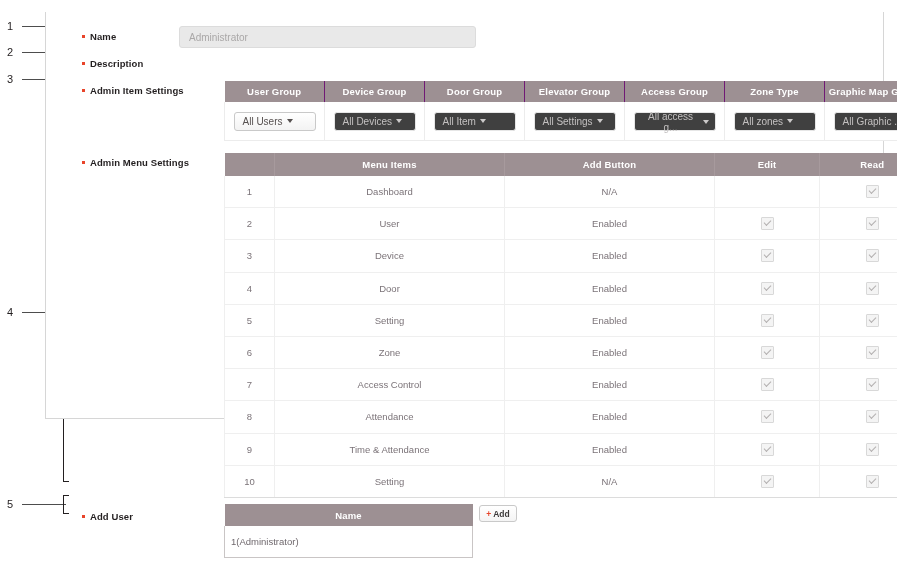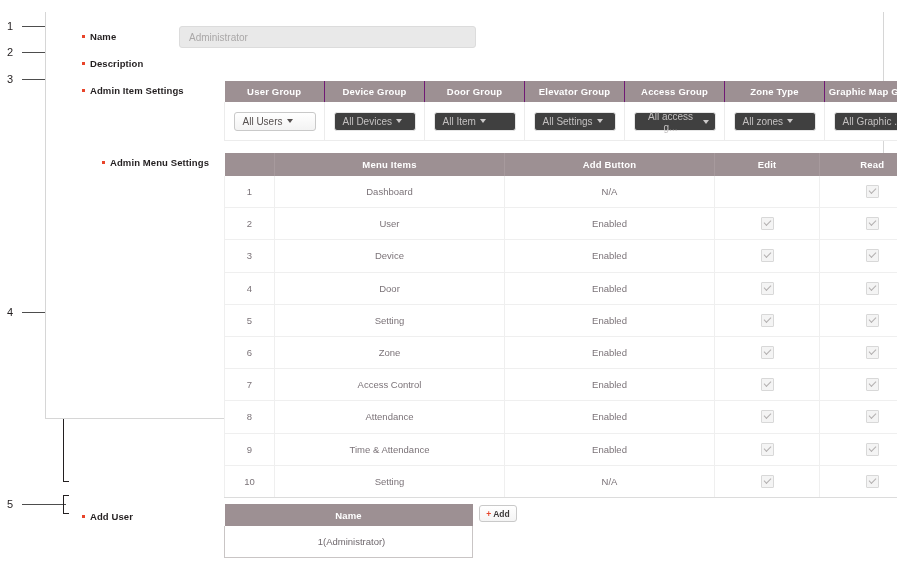--- a/index.html
+++ b/index.html
@@ -171,21 +171,21 @@
     border-left: 1.4px solid #b3b0b0;
     border-bottom: 1.4px solid #b3b0b0;
     transform: rotate(-45deg);
   }
 
   
   #add-user-table { left: 178px; top: 492px; width: 248px; }
   #add-user-table th { height: 22px; }
   #add-user-table td {
     height: 31px;
-    text-align: center;
+    text-align: left;
     padding-left: 6px;
     color: #6f686d;
     border: 1px solid #c9c5c5;
     border-top: none;
   }
 
   #add-user-button {
     position: absolute;
     left: 433px;
     top: 493px;
@@ -247,21 +247,21 @@
   </div>
 
   <span class="field-label" style="left:36px; top:46px;">
     <span class="bullet"></span><span>Description</span>
   </span>
 
   <span class="field-label" style="left:36px; top:73px;">
     <span class="bullet"></span><span>Admin Item Settings</span>
   </span>
 
-  <span class="field-label" style="left:36px; top:145px;margin-left:20px;">
+  <span class="field-label" style="left:36px; top:145px;">
     <span class="bullet"></span><span>Admin Menu Settings</span>
   </span>
 
   <span class="field-label" style="left:36px; top:499px;">
     <span class="bullet"></span><span>Add User</span>
   </span>
 
   <table class="tbl" id="item-settings-table">
     <colgroup>
       <col style="width:100px">

